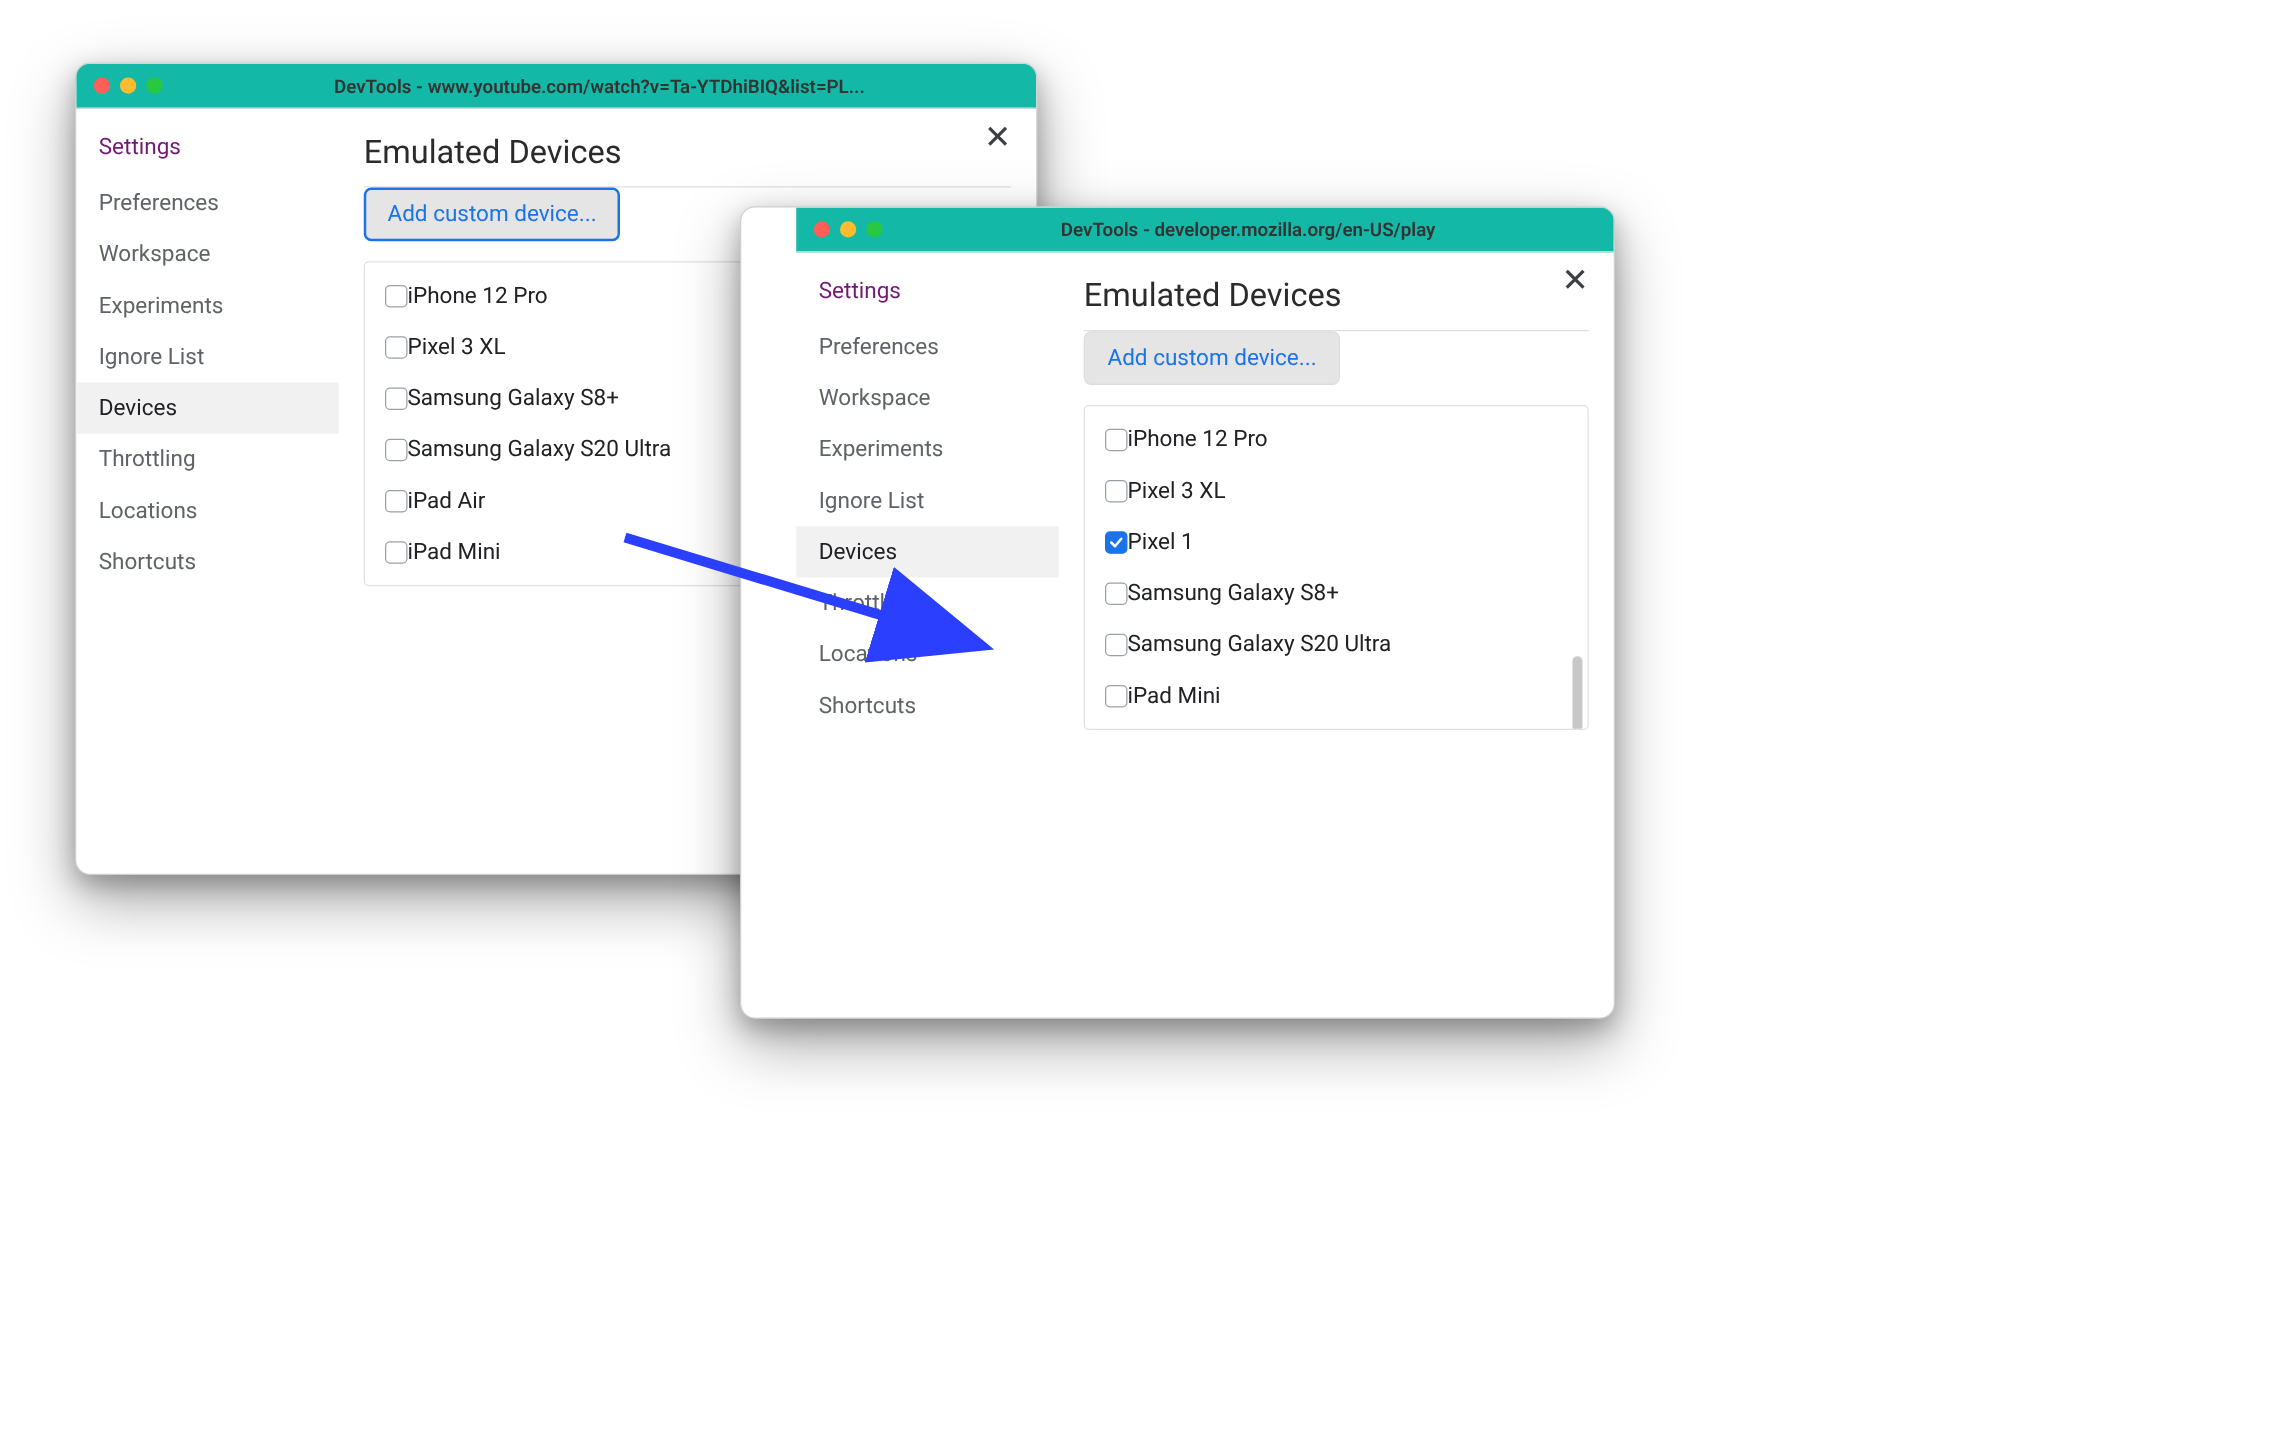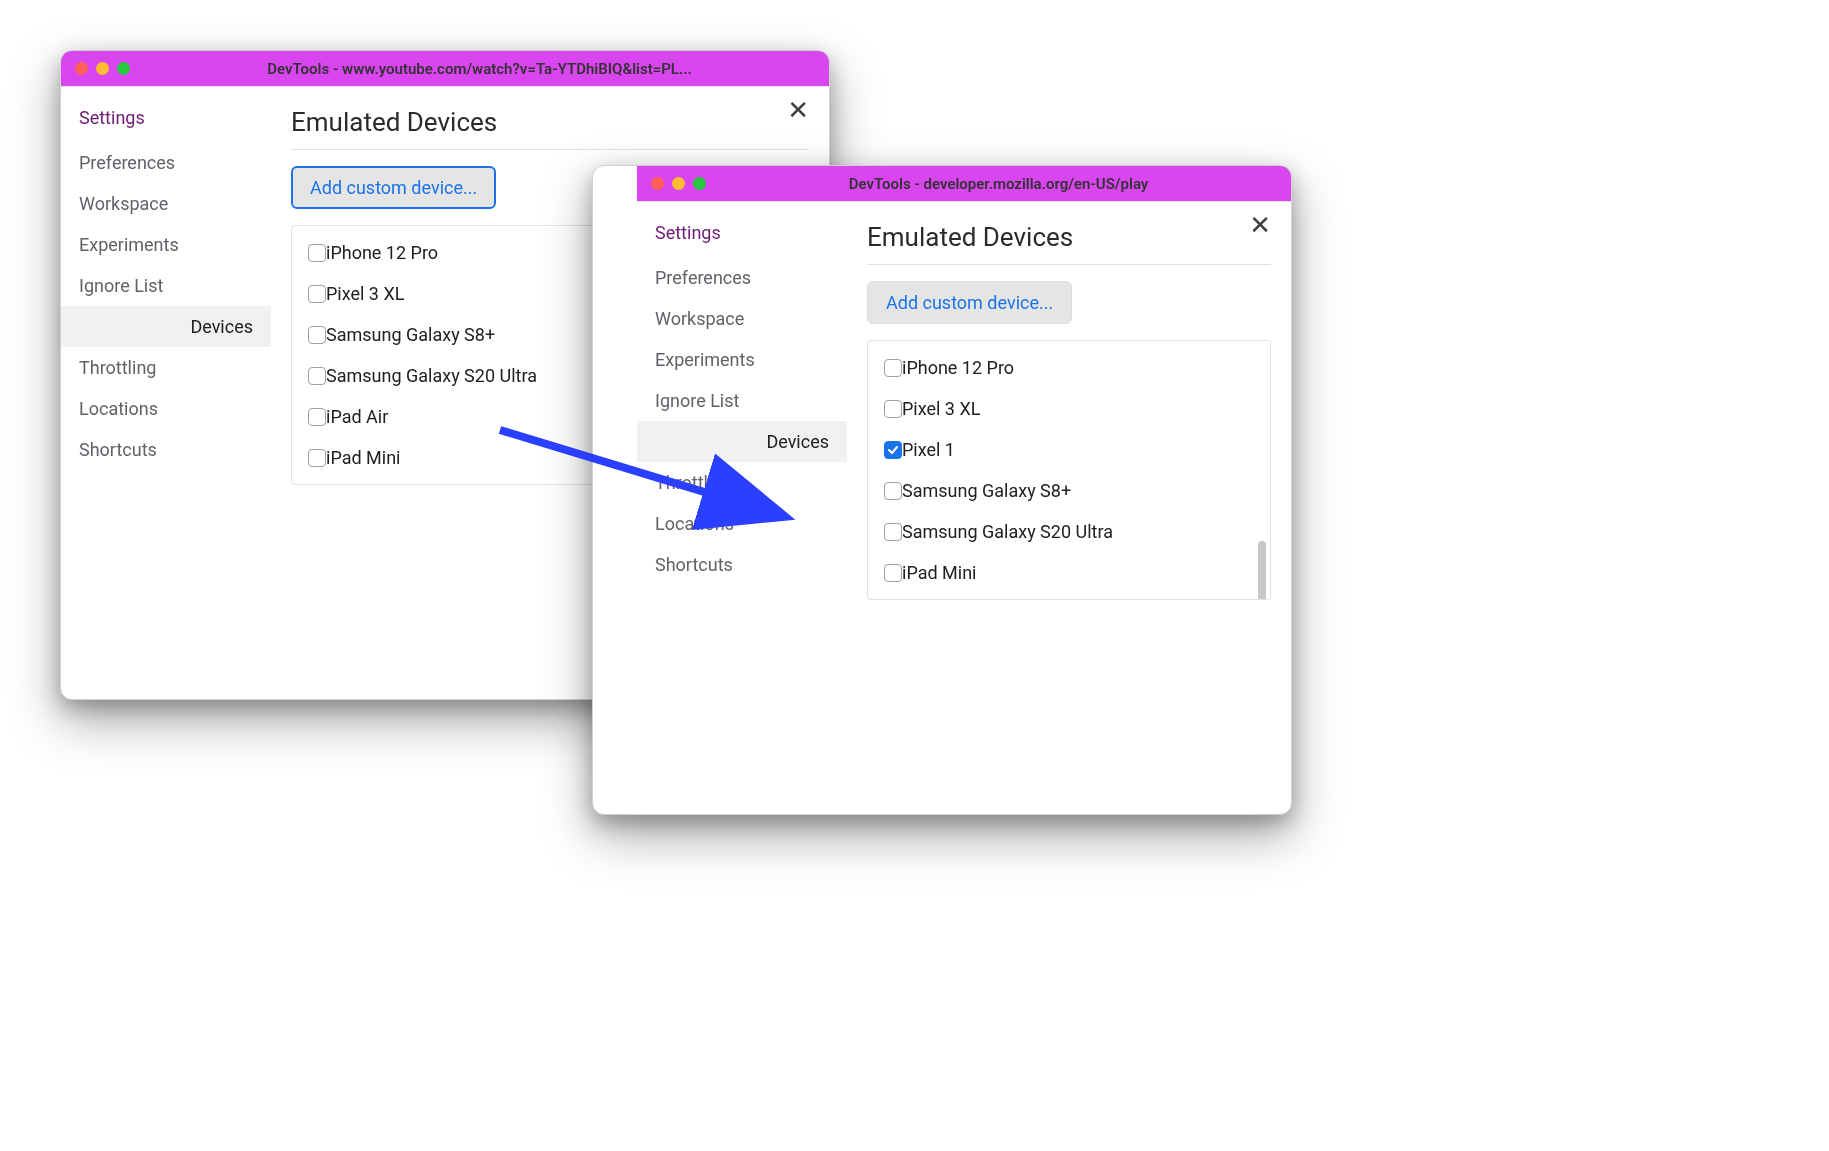--- a/index.html
+++ b/index.html
@@ -34,21 +34,21 @@
     height: 650px;
     z-index: 3;
     padding-left: 44px;
   }
   .titlebar {
     display: flex;
     align-items: center;
     height: 36px;
     padding: 0 14px;
     border-bottom: 1px solid #e5e5e5;
-    background: #d946ef;
+    background: #14b8a6;
   }
   .traffic {
     display: flex;
     gap: 8px;
     margin-right: 14px;
   }
   .traffic span {
     width: 13px; height: 13px; border-radius: 50%;
     display: inline-block;
   }
@@ -82,21 +82,20 @@
   }
   .sidebar-item {
     font-size: 18px;
     color: #5f6368;
     padding: 10px 18px;
     cursor: pointer;
   }
   .sidebar-item.active {
     background: #f1f1f1;
     color: #202124;
-    text-align: right;
   }
   .main {
     flex: 1;
     padding: 12px 20px 18px 20px;
     position: relative;
   }
   .close-x {
     position: absolute;
     right: 20px;
     top: 10px;
@@ -104,21 +103,20 @@
     color: #3c4043;
     cursor: pointer;
     line-height: 1;
   }
   .main-title {
     font-size: 26px;
     font-weight: 400;
     color: #2b2b2b;
     padding: 8px 0 12px;
     border-bottom: 1px solid #e0e0e0;
-    margin-bottom: 16px;
   }
   .add-btn {
     display: inline-block;
     font-size: 18px;
     color: #1a73e8;
     padding: 10px 18px;
     border: 1px solid #dadce0;
     border-radius: 6px;
     cursor: pointer;
     background: #e5e5e5;

